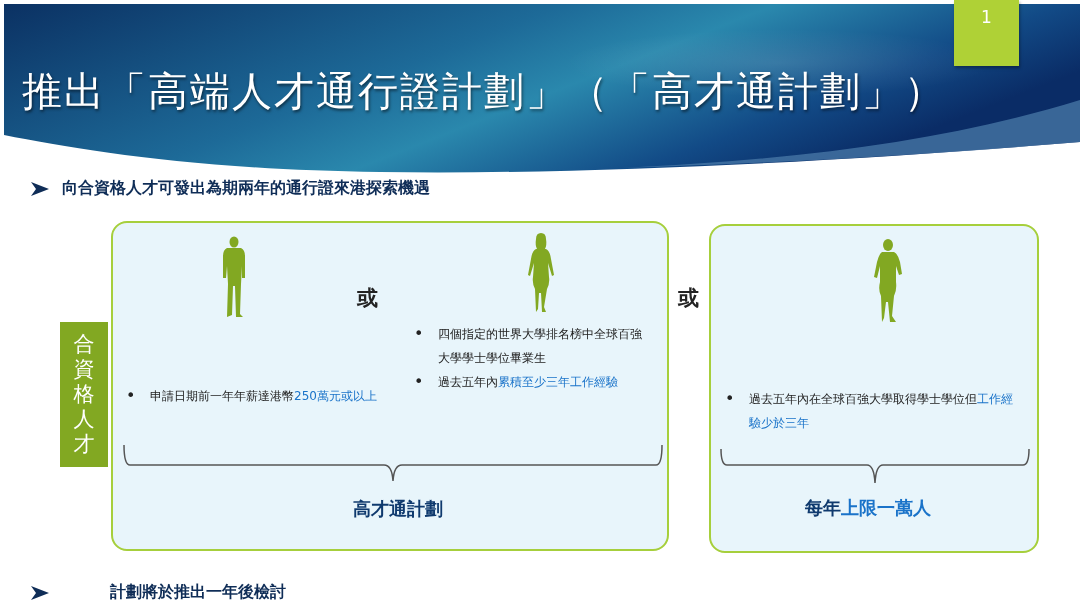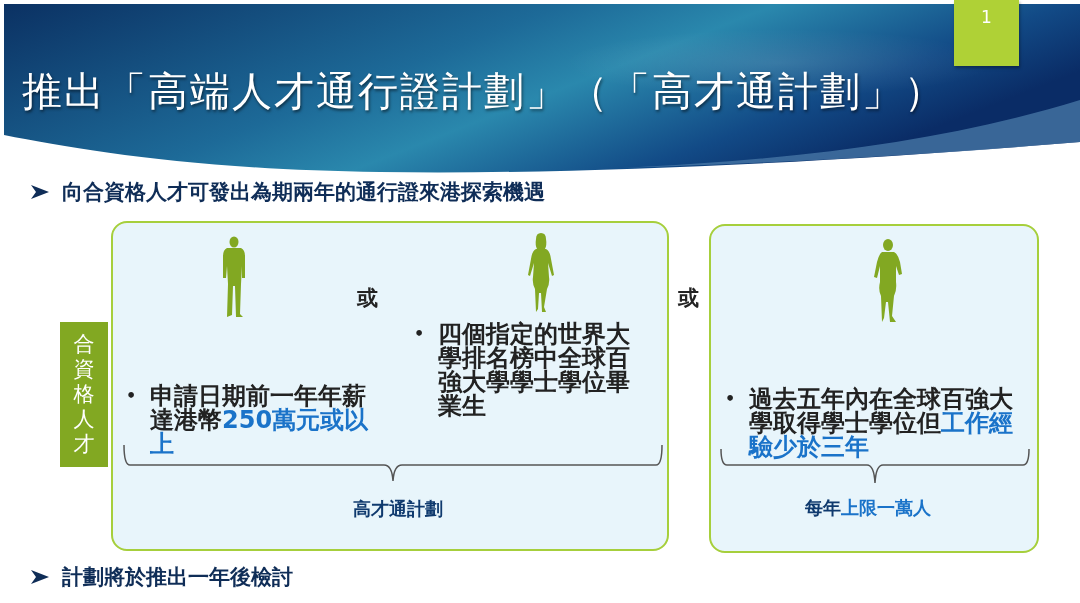--- a/index.html
+++ b/index.html
@@ -18,47 +18,47 @@
     white-space:nowrap;
     text-shadow:1px 2px 3px rgba(0,0,0,0.55);
   }
   .page-badge {
     position:absolute; left:954px; top:0; width:65px; height:66px;
     background:#afd136; color:#ffffff; font-size:17px;
     text-align:center; line-height:34px;
     box-shadow:1px 2px 3px rgba(0,0,0,0.35);
   }
   .bullet-line {
-    position:absolute; left:30px; font-size:21px; font-weight:bold; color:#0f2d57;
+    position:absolute; left:30px; font-size:16px; font-weight:bold; color:#0f2d57;
     white-space:nowrap; display:flex; align-items:center;
   }
   .bullet-line .arrow { width:20px; height:16px; margin-right:12px; }
   .bullet-top { top:178px; }
-  .bullet-bottom { top:563px; }
+  .bullet-bottom { top:582px;gap:48px; }
 
   .panel {
     position:absolute; background:#e8f5fb; border:2px solid #a6cf3c; border-radius:16px;
     box-sizing:border-box;
   }
   .panel-left { left:111px; top:221px; width:558px; height:330px; }
   .panel-right { left:709px; top:224px; width:330px; height:329px; }
 
   .side-label {
     position:absolute; left:60px; top:322px; width:48px; height:145px;
     background:#82a822; color:#ffffff; font-size:21px;
     display:flex; flex-direction:column; align-items:center; justify-content:center;
     line-height:25px;
   }
   .side-label span { display:block; }
 
   .person { position:absolute; }
   .or-text { position:absolute; font-size:21px; font-weight:bold; color:#222; }
 
   .crit {
-    position:absolute; font-size:24px; font-weight:bold; color:#222; line-height:24px;
+    position:absolute; font-size:12px; font-weight:normal; color:#222; line-height:24px;
   }
   .crit ul { margin:0; padding:0; list-style:none; }
   .crit li { position:relative; padding-left:30px; }
   .crit li::before {
     content:"•"; position:absolute; left:6px; top:0; color:#222; font-size:16px;
   }
   .hl { color:#1a73c9; }
 
   .brace { position:absolute; }
   .quota {
@@ -126,20 +126,21 @@
 
 <div class="crit" style="left:120px;top:384px;width:265px;">
   <ul>
     <li><span>申請日期前一年年薪達港幣</span><span class="hl">250萬元或以上</span></li>
   </ul>
 </div>
 
 <div class="crit" style="left:408px;top:322px;width:240px;">
   <ul>
     <li>四個指定的世界大學排名榜中全球百強大學學士學位畢業生</li>
+    <li><span>過去五年內</span><span class="hl">累積至少三年工作經驗</span></li>
   </ul>
 </div>
 
 <svg class="brace" style="left:122px;top:443px;" width="542" height="40" viewBox="0 0 542 40">
   <path d="M2,2 Q2,22 8,22 L262,22 Q270,22 271,38 Q272,22 280,22 L534,22 Q540,22 540,2" fill="none" stroke="#555" stroke-width="1.5"></path>
 </svg>
 
 <div class="quota" style="left:353px;top:497px;">高才通計劃</div>
 
 <div class="or-text" style="left:678px;top:284px;">或</div>

